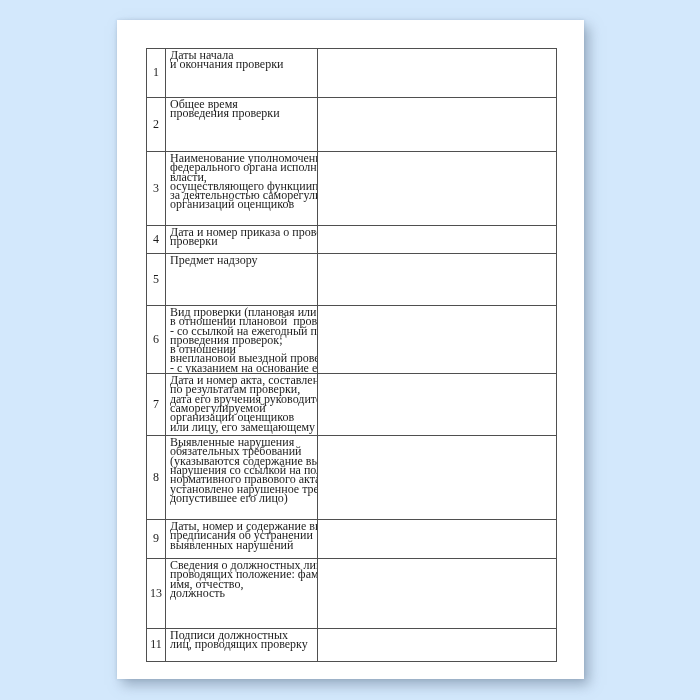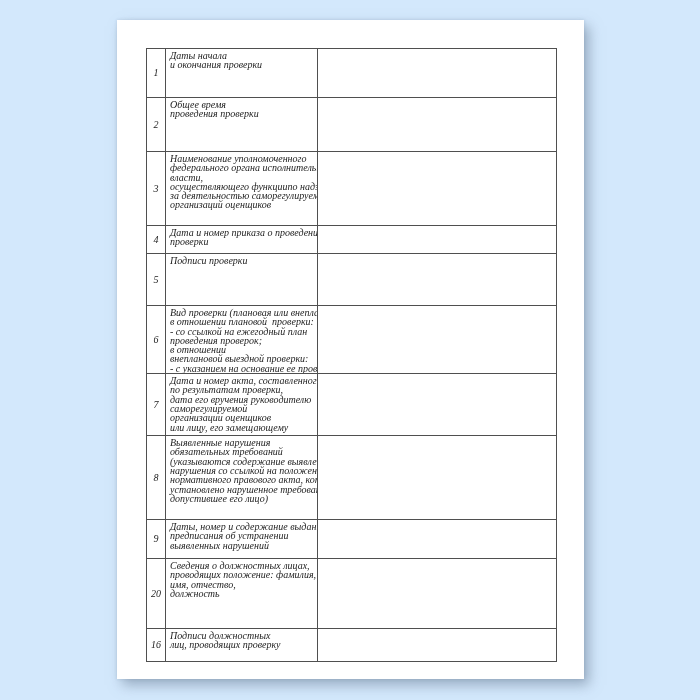--- a/index.html
+++ b/index.html
@@ -25,24 +25,23 @@
   table.doc-table{
     position:absolute;
     left:29px;top:28px;
     width:410px;
     border-collapse:collapse;
     table-layout:fixed;
   }
   .doc-table td{
     border:1px solid var(--border);
     color:var(--text);
-    font-size:10px;
+    font-size:12px;
     line-height:9.3px;
     overflow:hidden;
-    font-style:italic;
   }
   td.num{
     text-align:center;
     vertical-align:middle;
     padding:0;
   }
   td.label{
     vertical-align:top;
     padding:2px 2px 0 4px;
     white-space:pre;
@@ -85,21 +84,21 @@
           <td class="value"></td>
         </tr>
         <tr style="height: 28px;">
           <td class="num">4</td>
           <td class="label">Дата и номер приказа о проведении
 проверки</td>
           <td class="value"></td>
         </tr>
         <tr style="height: 52px;">
           <td class="num">5</td>
-          <td class="label">Подписи проверки</td>
+          <td class="label">Предмет надзору</td>
           <td class="value"></td>
         </tr>
         <tr style="height: 68px;">
           <td class="num">6</td>
           <td class="label">Вид проверки (плановая или внеплановая):
 в отношении плановой  проверки:
 - со ссылкой на ежегодный план
 проведения проверок;
 в отношении
 внеплановой выездной проверки:
@@ -128,28 +127,28 @@
           <td class="value"></td>
         </tr>
         <tr style="height: 39px;">
           <td class="num">9</td>
           <td class="label">Даты, номер и содержание выданного
 предписания об устранении
 выявленных нарушений</td>
           <td class="value"></td>
         </tr>
         <tr style="height: 70px;">
-          <td class="num">20</td>
+          <td class="num">13</td>
           <td class="label">Сведения о должностных лицах,
 проводящих положение: фамилия,
 имя, отчество,
 должность</td>
           <td class="value"></td>
         </tr>
         <tr style="height: 33px;">
-          <td class="num">16</td>
+          <td class="num">11</td>
           <td class="label">Подписи должностных
 лиц, проводящих проверку</td>
           <td class="value"></td>
         </tr>
       </tbody>
   </table>
 </div>
 
 </body></html>

